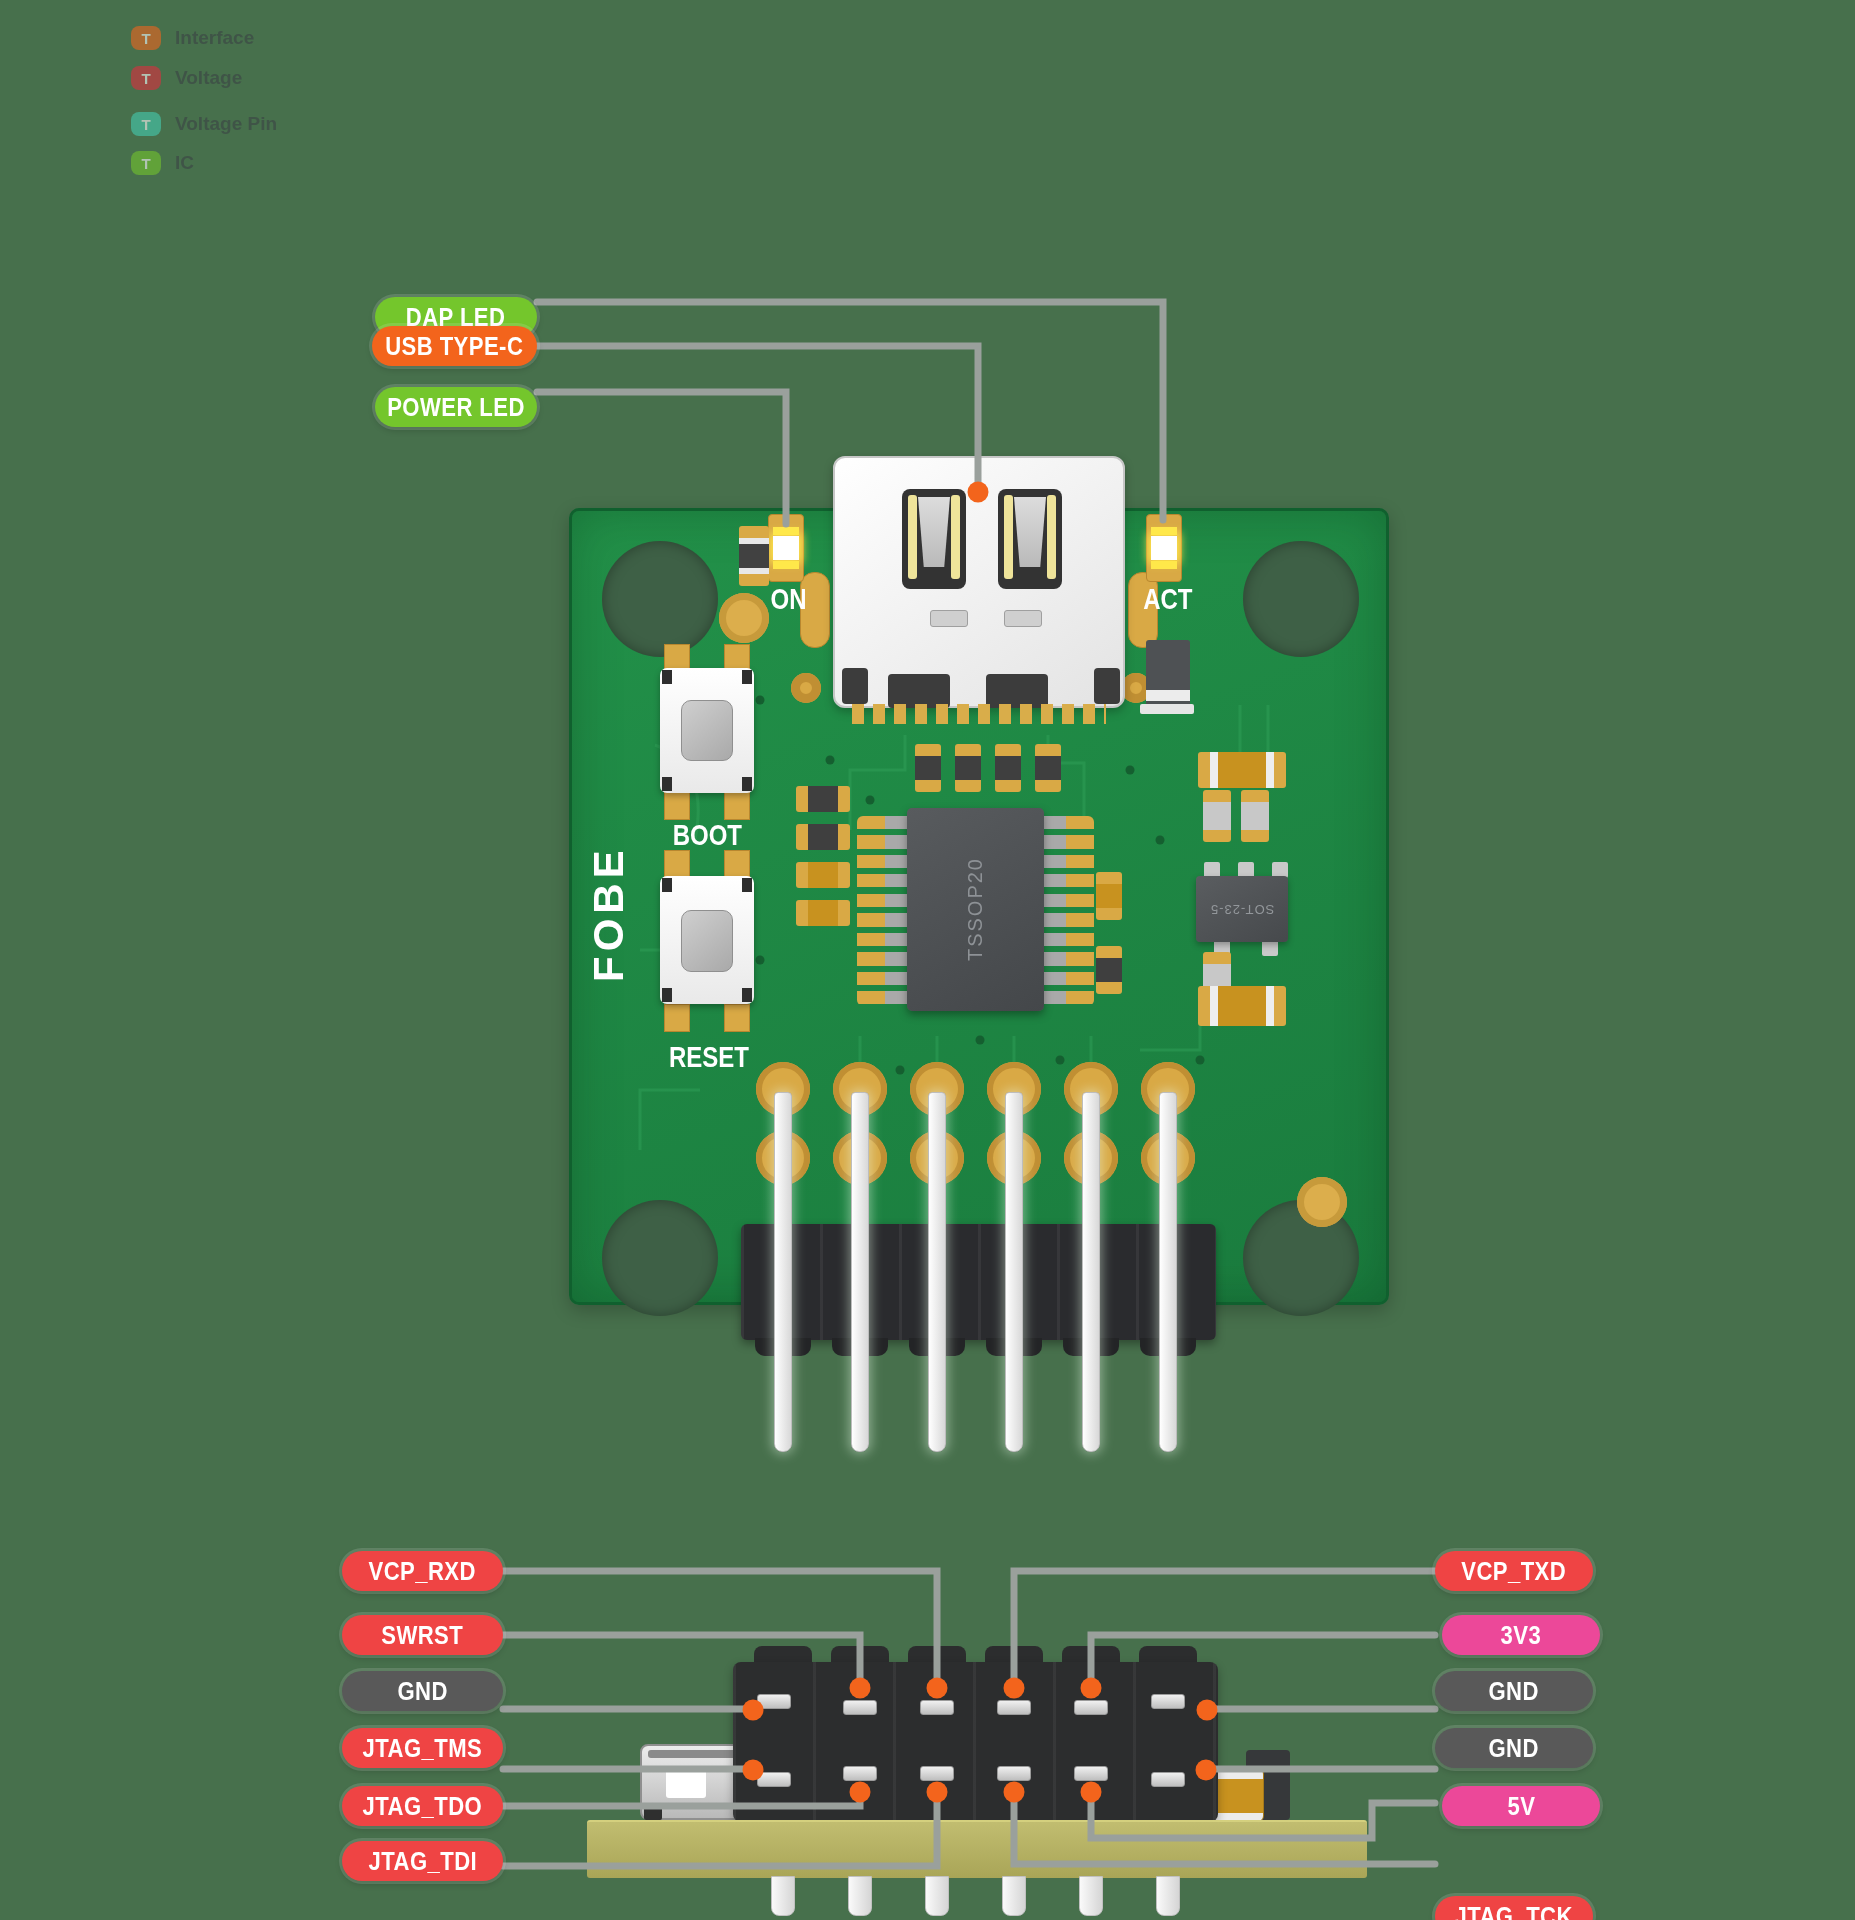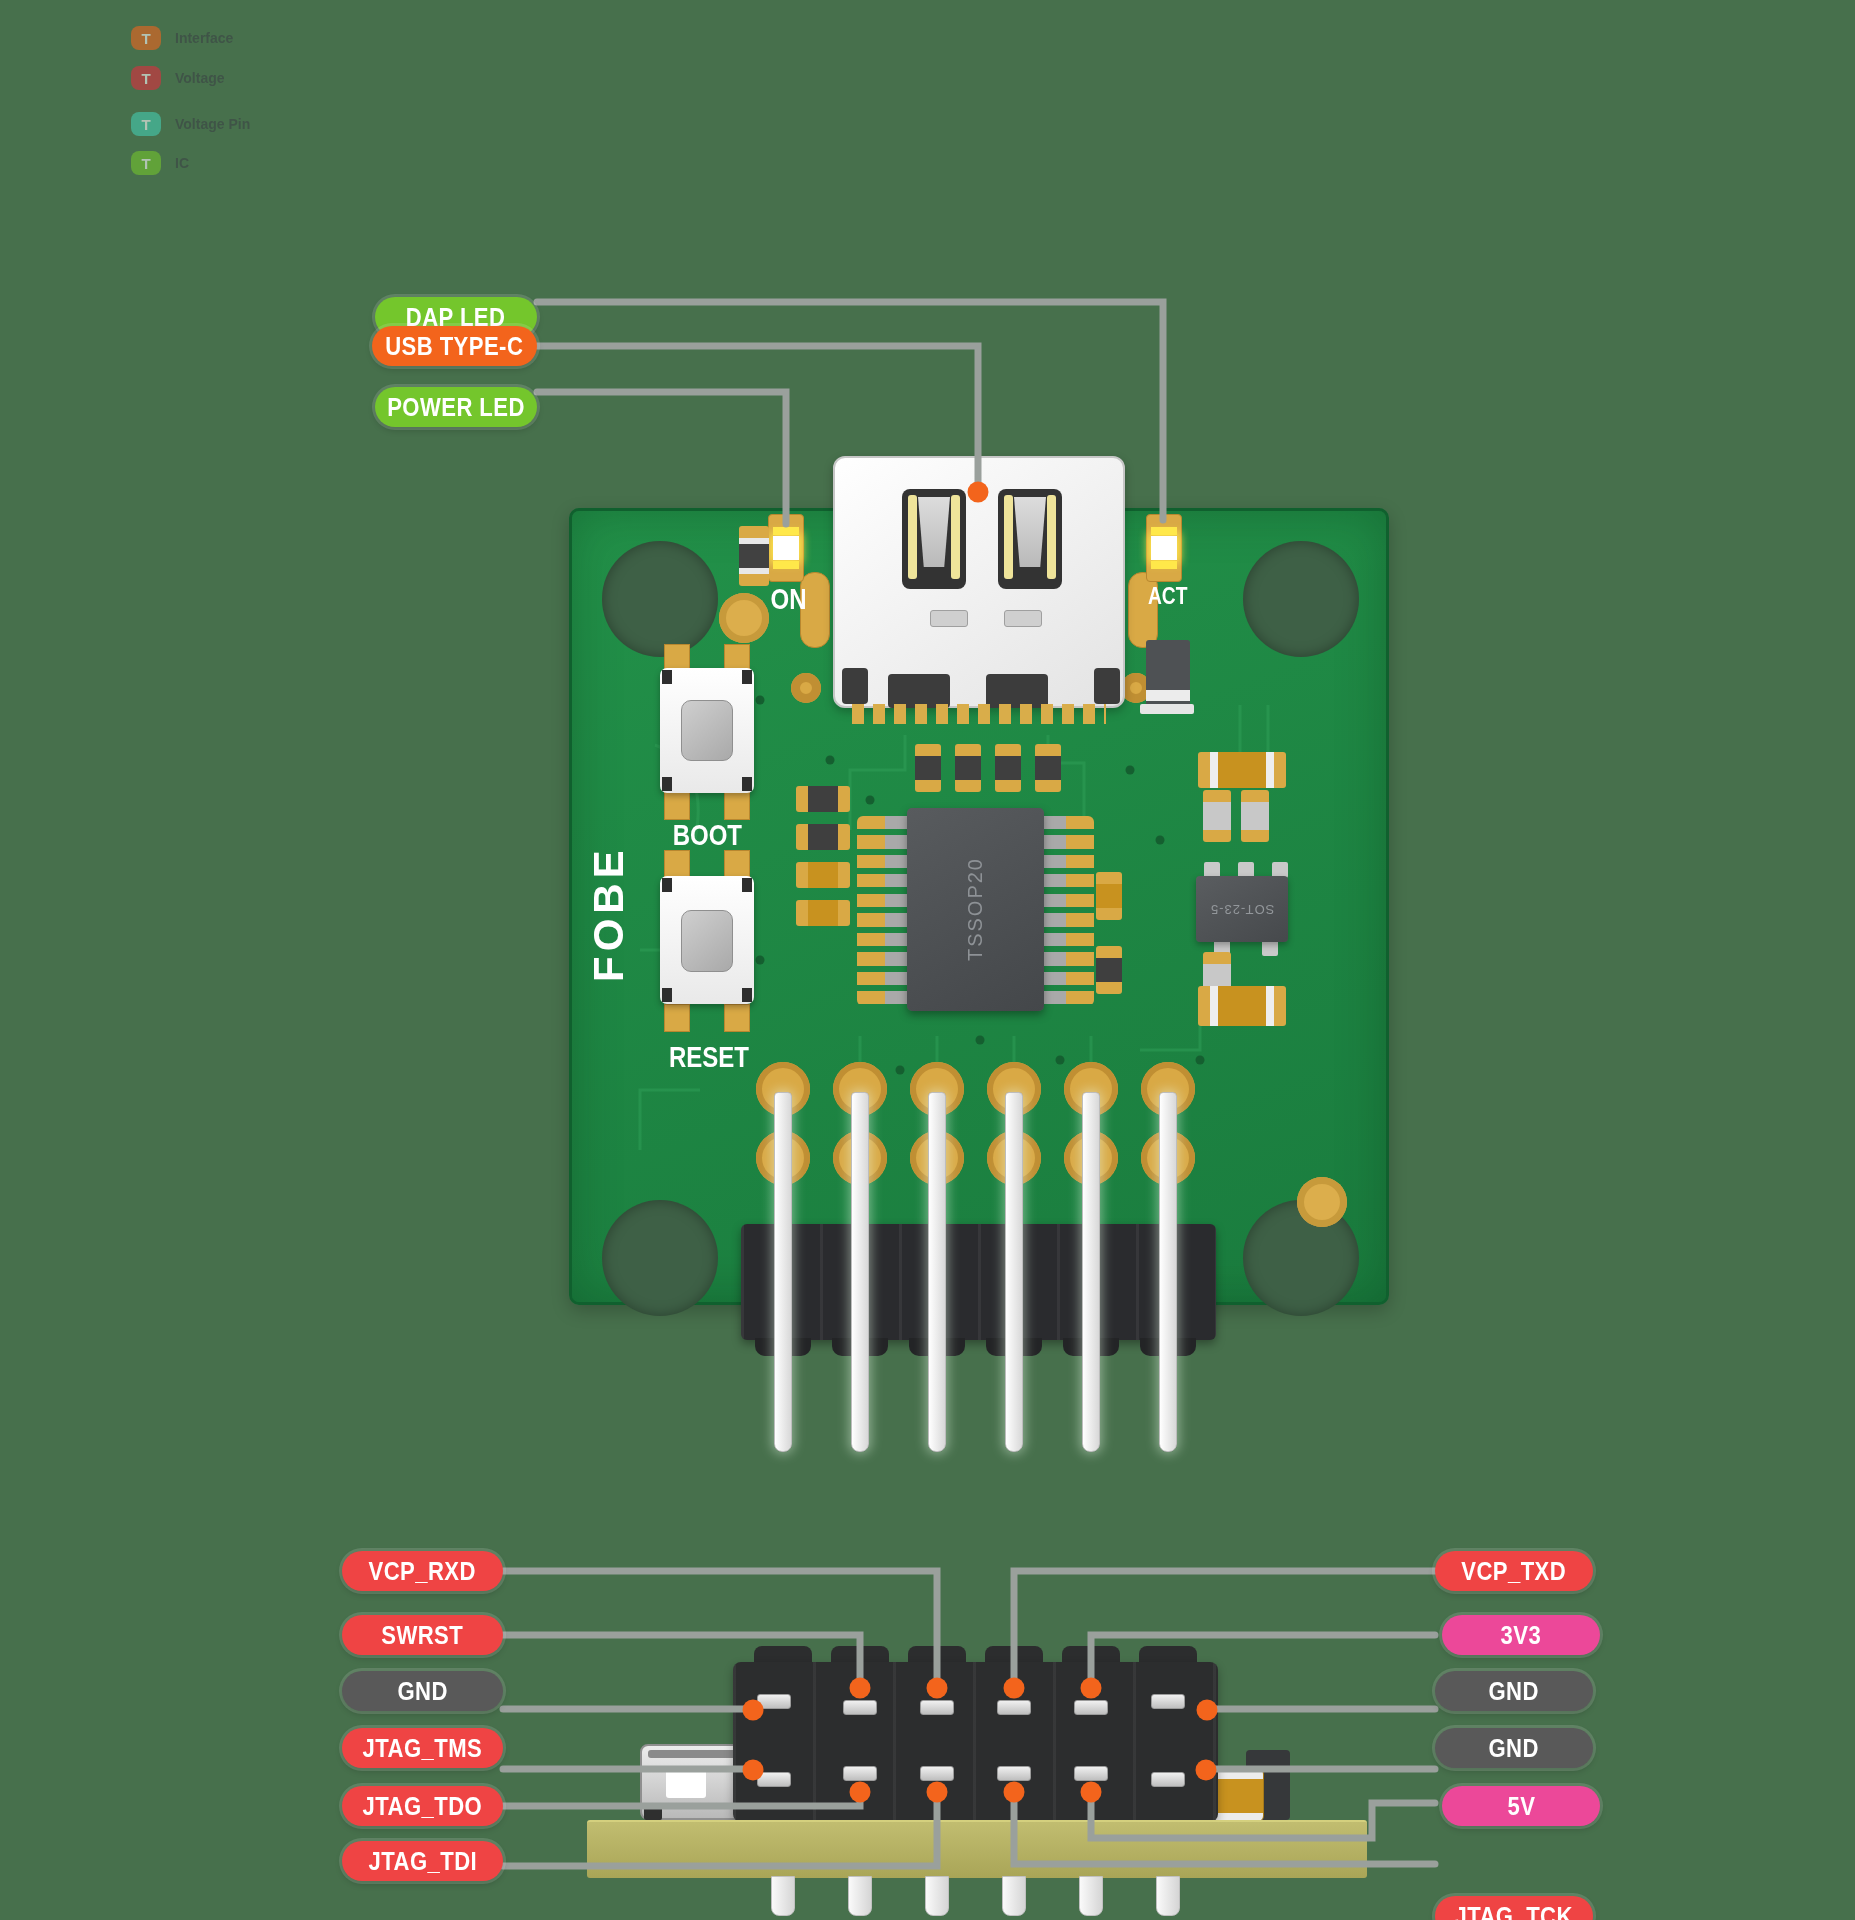--- a/index.html
+++ b/index.html
@@ -14,21 +14,21 @@
   .teal{background:#ef4444;}
   .red{background:#ec4899;margin-left:7px;}
   .gray{background:#595959;}
   .green{background:#74c62c;margin-top:15px;}
   .orange{background:#f3641c;}
   
   .legend{position:absolute;left:0;top:0;opacity:.58;filter:blur(.4px);}
   .legend-row{position:absolute;left:131px;height:24px;display:flex;align-items:center;}
   .badge{width:30px;height:24px;border-radius:8px;display:flex;align-items:center;justify-content:center;
          color:#fff;font-weight:bold;font-size:15px;}
-  .legend-label{margin-left:14px;font-weight:bold;font-size:14px;color:#3a4144;white-space:nowrap;}
+  .legend-label{margin-left:14px;font-weight:bold;font-size:19px;color:#3a4144;white-space:nowrap;}
   
   .board{position:absolute;left:569px;top:508px;width:820px;height:797px;border-radius:10px;
          background:linear-gradient(160deg,#229149,#1a7c3e);border:3px solid #10602e;
          box-shadow:inset 0 0 50px rgba(0,40,15,.28),0 6px 18px rgba(0,0,0,.22);box-sizing:border-box;}
   .hole{position:absolute;width:116px;height:116px;border-radius:50%;background:#3e6046;
         box-shadow:inset 0 0 14px rgba(0,0,0,.35);}
   .tp{position:absolute;width:50px;height:50px;border-radius:50%;background:#dcae4c;
       box-shadow:inset 0 0 0 7px #c79a3b;}
   .silk{position:absolute;color:#fff;font-weight:bold;text-align:center;}
   .silk>span{display:inline-block;transform:scaleX(.8);}
@@ -165,21 +165,21 @@
     <div class="abs" style="left:82px;top:112px;width:10px;height:14px;background:#2e2e2e;"></div>
     <div class="abs" style="left:21px;top:34px;width:52px;height:62px;background:linear-gradient(140deg,#cfcfcf,#a9a9a9);border-radius:10px;border:1px solid #8f8f8f;box-sizing:border-box;"></div>
   </div>
   <div class="silk" style="left:629px;top:1040px;width:160px;font-size:30px;">
     <span>RESET</span></div>
 
   <div class="abs chipTxt" style="left:585px;top:842px;height:140px;color:#fff;font-weight:bold;font-size:42px;letter-spacing:5px;"><span>FOBE</span></div>
 
   <div class="silk" style="left:728px;top:582px;width:120px;font-size:30px;">
     <span>ON</span></div>
-  <div class="silk" style="left:1108px;top:582px;width:120px;font-size:24px;">
+  <div class="silk" style="left:1108px;top:582px;width:120px;font-size:30px;">
     <span>ACT</span></div>
 
   <div class="abs" style="left:915px;top:744px;width:26px;height:48px;border-radius:3px;background:linear-gradient(#d9a945 0 12px,#3f3f3f 12px 36px,#d9a945 36px 48px);"></div>
   <div class="abs" style="left:955px;top:744px;width:26px;height:48px;border-radius:3px;background:linear-gradient(#d9a945 0 12px,#3f3f3f 12px 36px,#d9a945 36px 48px);"></div>
   <div class="abs" style="left:995px;top:744px;width:26px;height:48px;border-radius:3px;background:linear-gradient(#d9a945 0 12px,#3f3f3f 12px 36px,#d9a945 36px 48px);"></div>
   <div class="abs" style="left:1035px;top:744px;width:26px;height:48px;border-radius:3px;background:linear-gradient(#d9a945 0 12px,#3f3f3f 12px 36px,#d9a945 36px 48px);"></div>
 
   <div class="abs" style="left:796px;top:786px;width:54px;height:26px;border-radius:3px;background:linear-gradient(90deg,#d9a945 0 12px,#3f3f3f 12px 42px,#d9a945 42px 54px);"></div>
   <div class="abs" style="left:796px;top:824px;width:54px;height:26px;border-radius:3px;background:linear-gradient(90deg,#d9a945 0 12px,#3f3f3f 12px 42px,#d9a945 42px 54px);"></div>
   <div class="abs" style="left:796px;top:862px;width:54px;height:26px;border-radius:3px;background:linear-gradient(90deg,#d9a945 0 12px,#c8921f 12px 42px,#d9a945 42px 54px);"></div>

